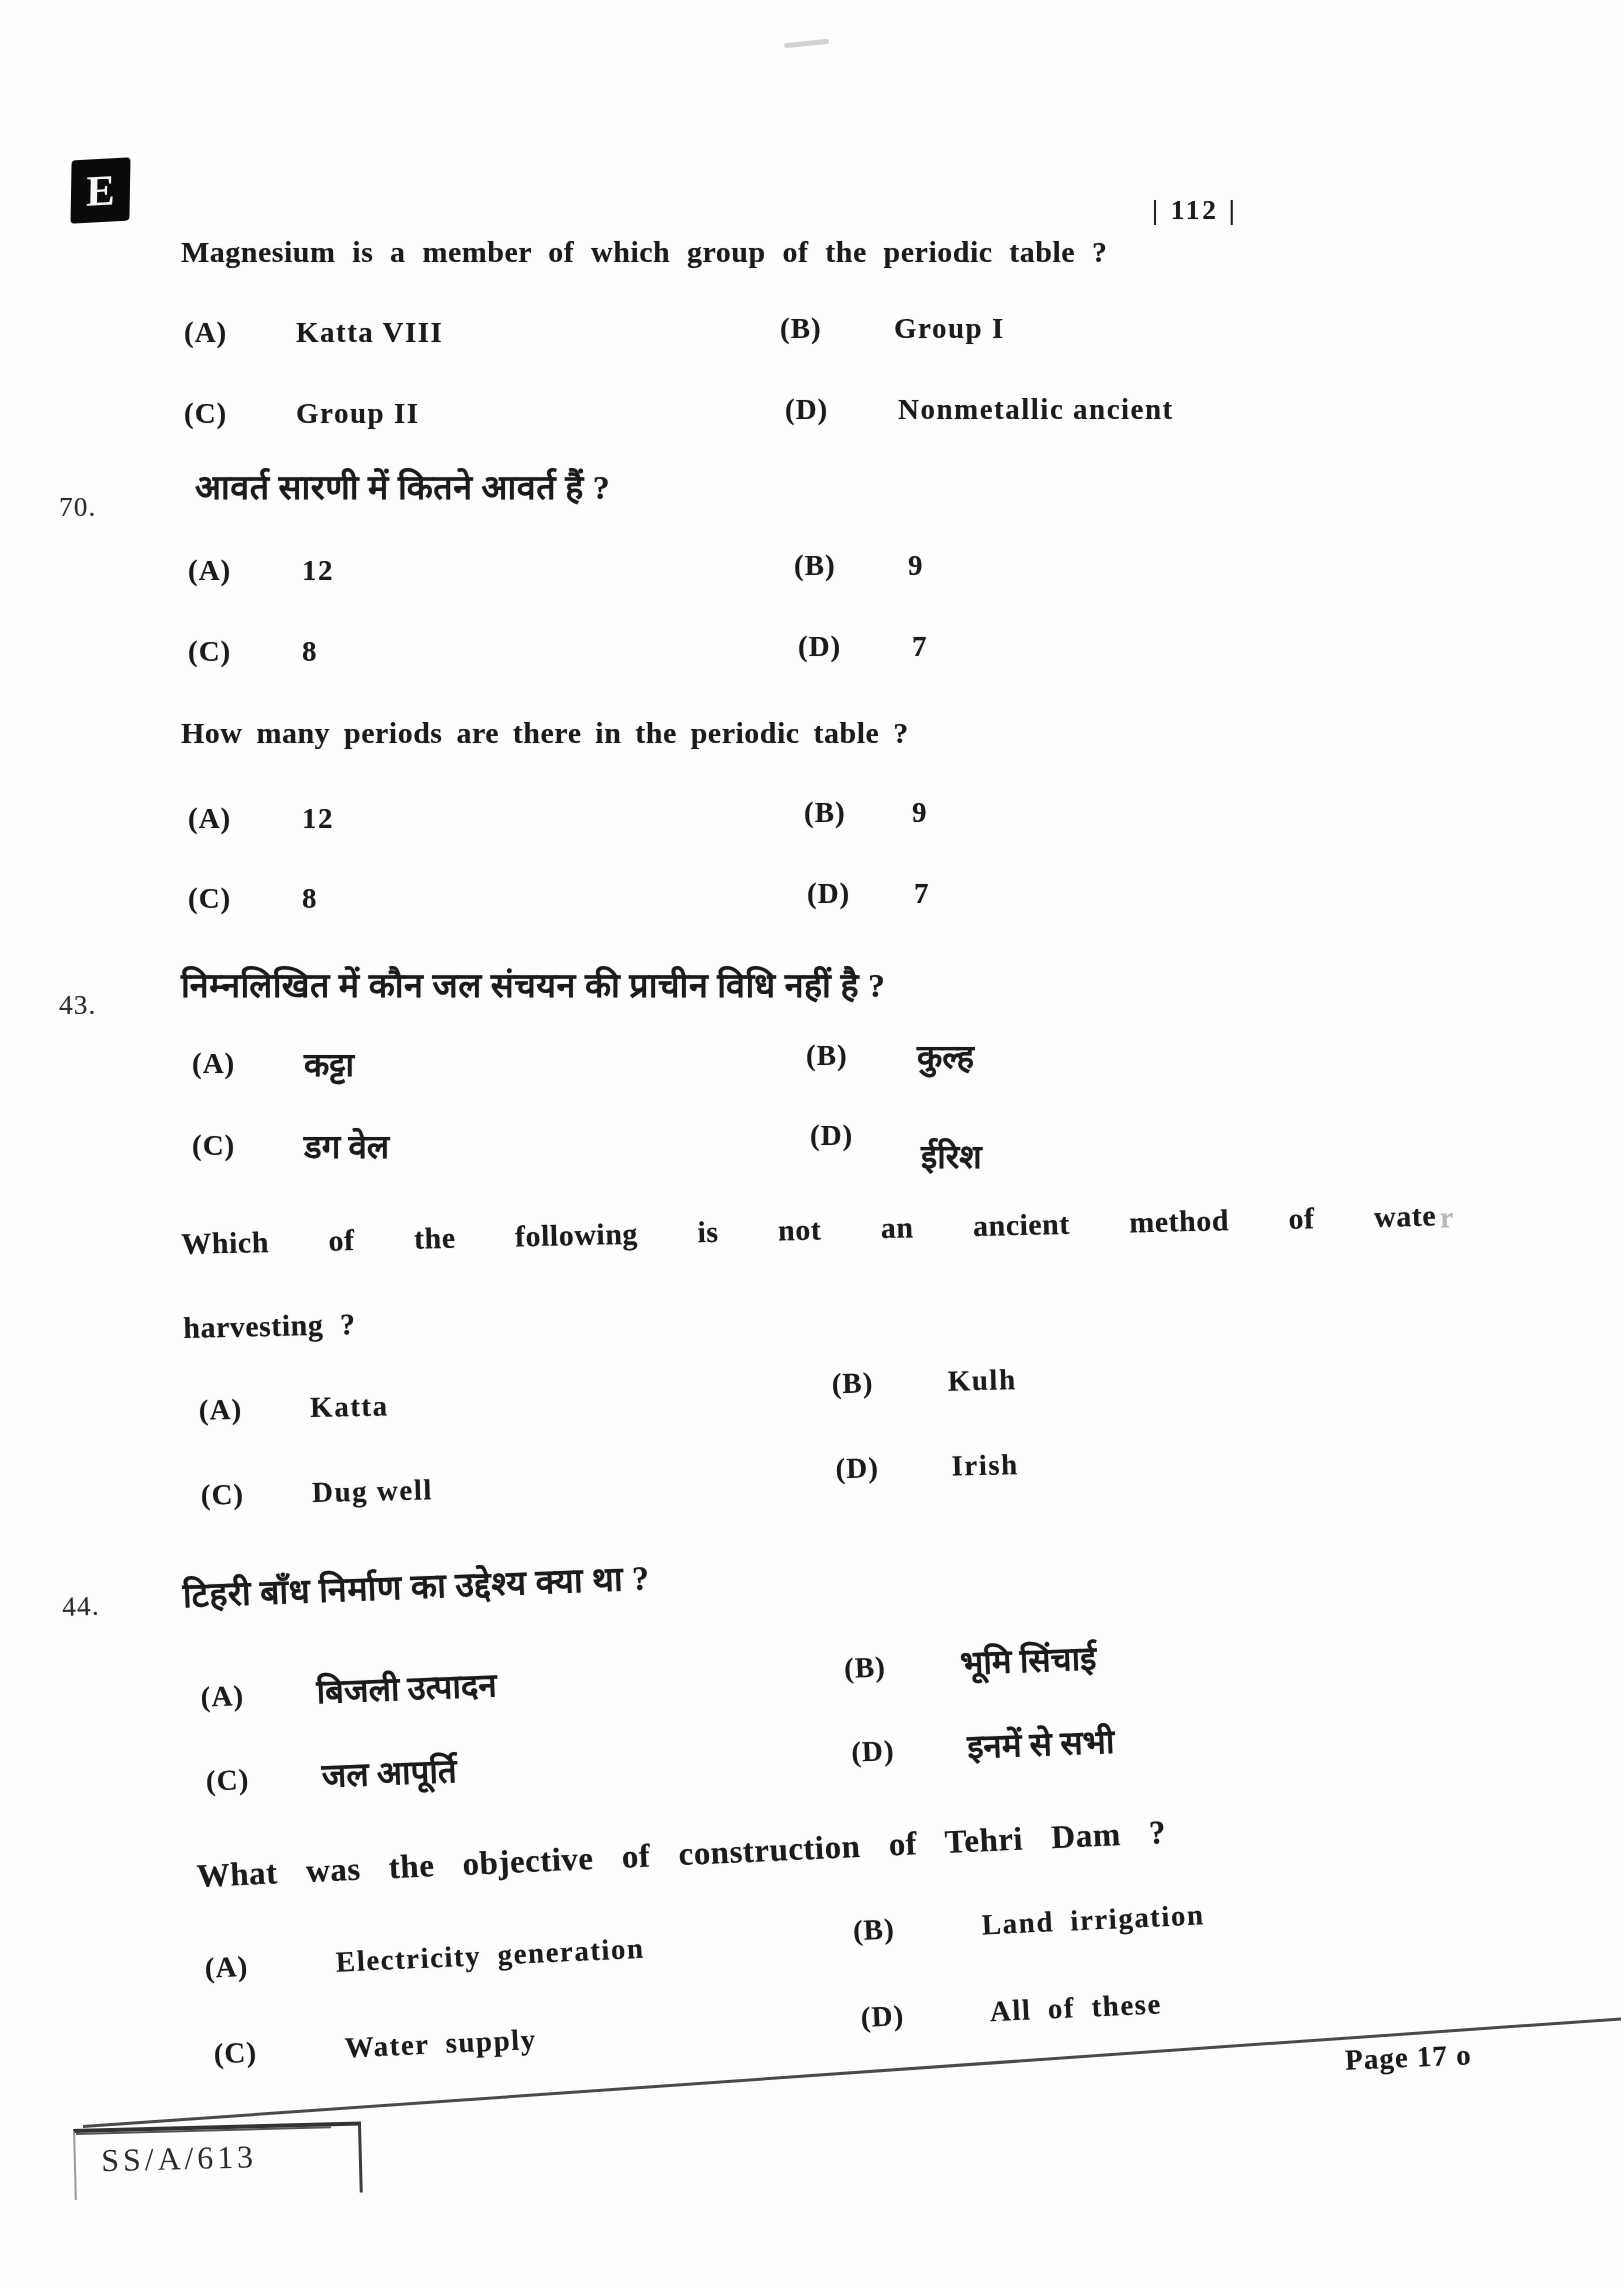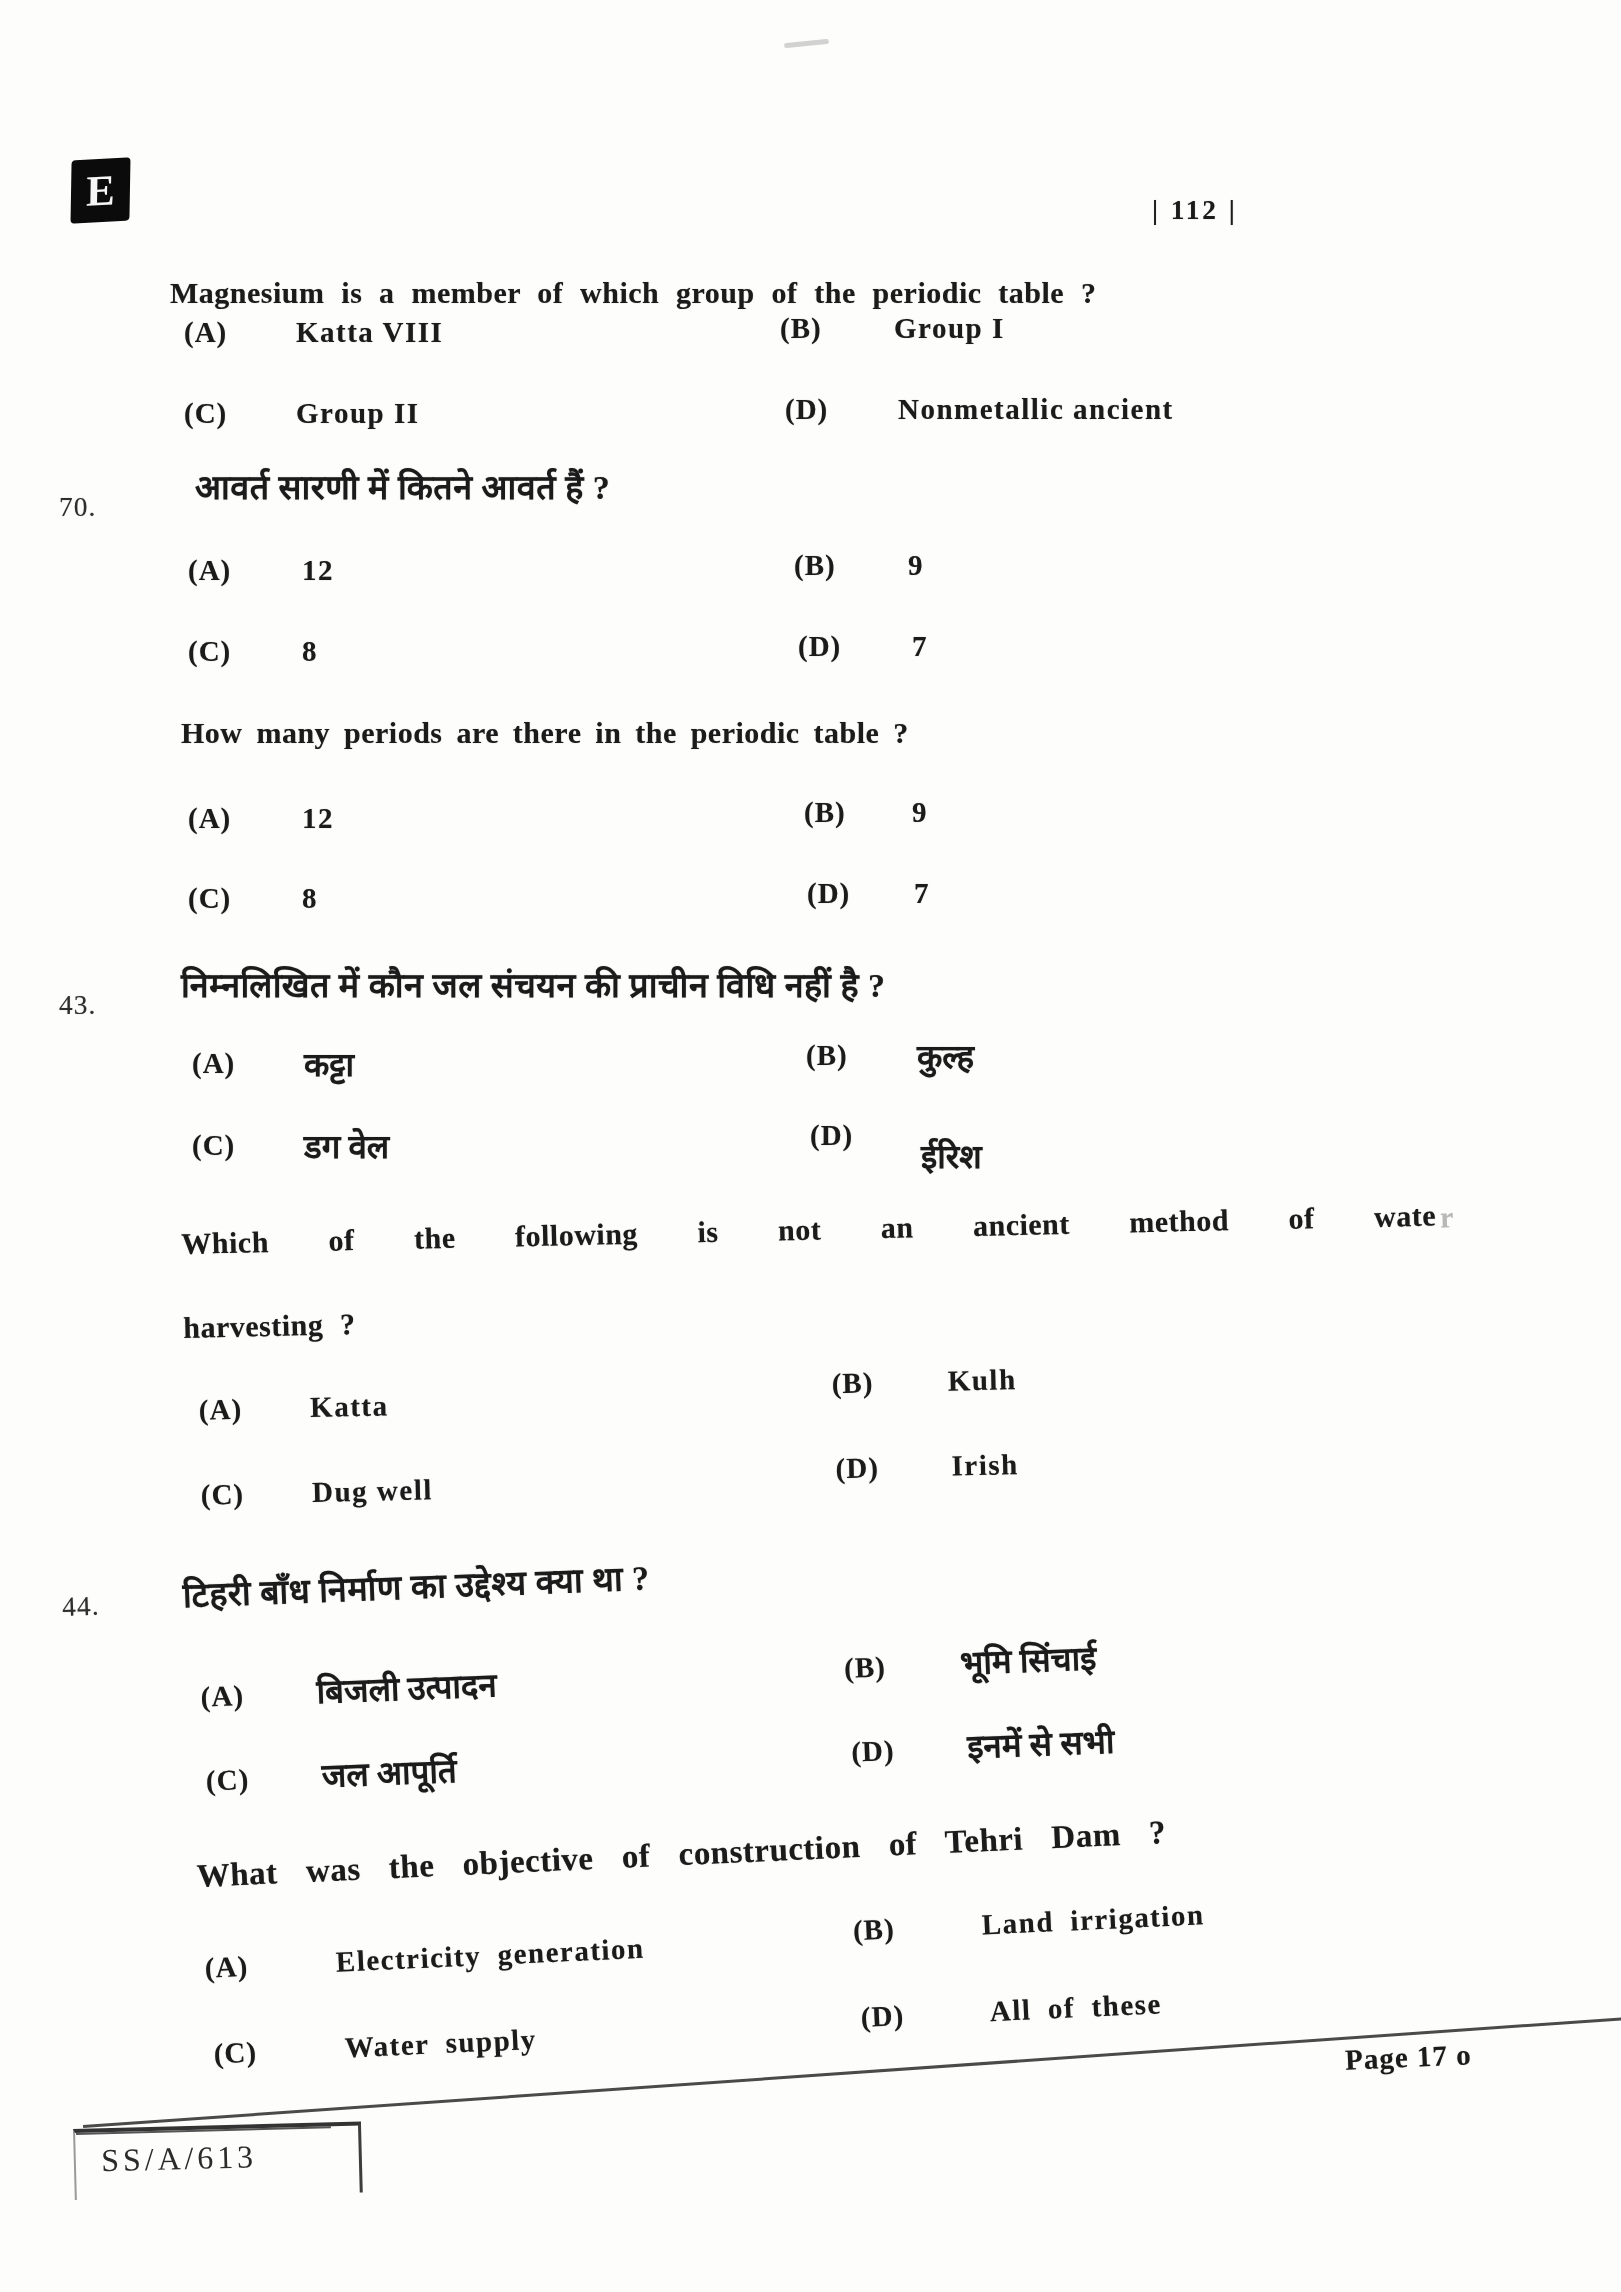--- a/index.html
+++ b/index.html
@@ -63,21 +63,21 @@
 
   <div class="topmark"></div>
 
   <div class="badge">
     <span>E</span>
   </div>
 
   <div class="abs ink pagenum" style="left:1152px;top:159px;margin-top:36px;">| 112 |</div>
 
   <div>
-    <div class="abs ink qtext-en" style="left:170px;top:235px;margin-top:41px;">Magnesium is a member of which group of the periodic table ?</div>
+    <div class="abs ink qtext-en" style="left:181px;top:235px;">Magnesium is a member of which group of the periodic table ?</div>
     <span class="abs ink okey" style="left:184px;top:316px;">(A)</span>
     <span class="abs ink oval-en" style="left:296px;top:316px;">Katta VIII</span>
     <span class="abs ink okey" style="left:780px;top:312px;">(B)</span>
     <span class="abs ink oval-en" style="left:894px;top:312px;">Group I</span>
     <span class="abs ink okey" style="left:184px;top:397px;">(C)</span>
     <span class="abs ink oval-en" style="left:296px;top:397px;">Group II</span>
     <span class="abs ink okey" style="left:785px;top:393px;">(D)</span>
     <span class="abs ink oval-en" style="left:898px;top:393px;">Nonmetallic ancient</span>
   </div>
 

